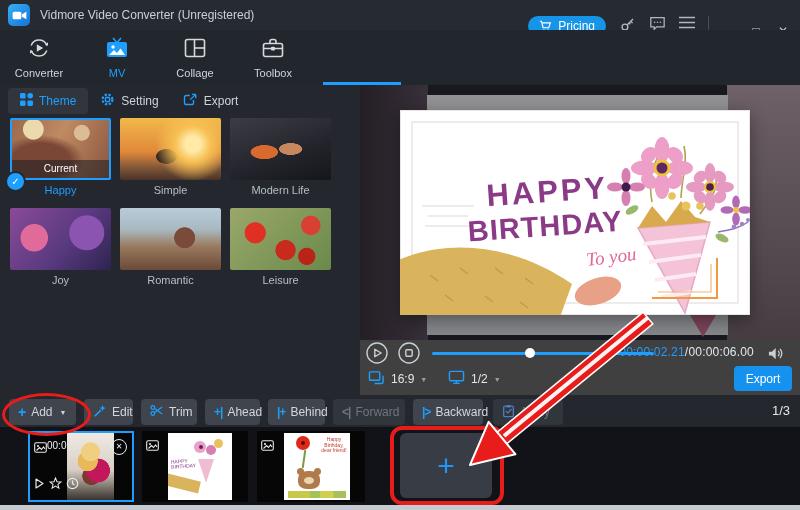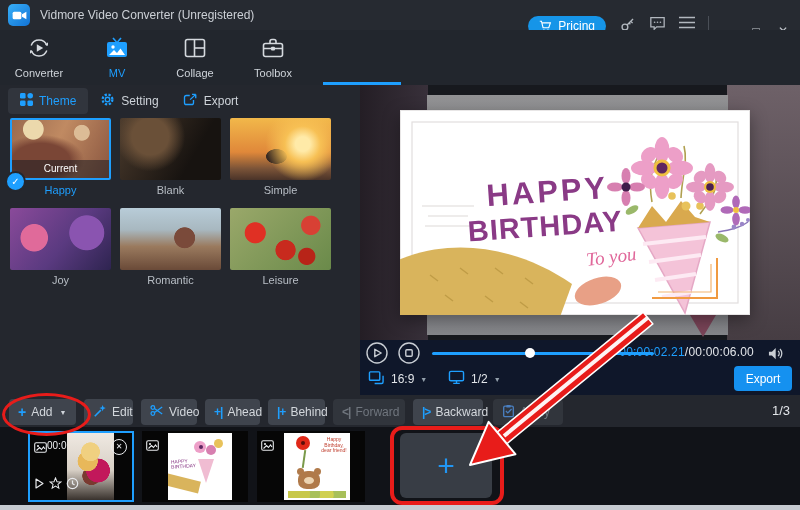--- a/index.html
+++ b/index.html
@@ -1,16 +1,16 @@
 <!DOCTYPE html>
 <html><head>
 <meta charset="utf-8">
 <style>
   html,body{margin:0;padding:0;background:#000;}
-  #app{position:relative;width:800px;height:510px;background:#0f172a;overflow:hidden;
+  #app{position:relative;width:800px;height:510px;background:#404040;overflow:hidden;
        font-family:"Liberation Sans",sans-serif;-webkit-font-smoothing:antialiased;}
 
   
   .titlebar{position:absolute;left:0;top:0;width:800px;height:30px;background:#262a31;}
   .app-icon{position:absolute;left:8px;top:4px;width:22px;height:22px;border-radius:5px;
             background:linear-gradient(135deg,#38b0f8,#1273d6);display:flex;align-items:center;justify-content:center;}
   .win-title{position:absolute;left:40px;top:0;line-height:30px;font-size:12px;color:#ccd0d6;}
   .tb-right{position:absolute;right:10px;top:16px;height:30px;display:flex;align-items:flex-start;gap:13px;}
   .pricing{height:20px;padding:0 11px;border-radius:11px;background:#1695e8;color:#fff;font-size:12px;
            display:flex;align-items:center;gap:6px;cursor:default;}
@@ -286,26 +286,26 @@
 
     <div class="grid">
       <div class="cell">
         <div class="thumb sel t-happy">
           <div class="cur-bar">Current</div>
         </div>
         <div class="check-badge">✓</div>
         <div class="tlabel sel">Happy</div>
       </div>
       <div class="cell">
-        <div class="thumb t-blank"></div>
-        <div class="tlabel">Blank</div>
-      </div>
-      <div class="cell">
         <div class="thumb t-simple"></div>
         <div class="tlabel">Simple</div>
+      </div>
+      <div class="cell">
+        <div class="thumb t-modern"></div>
+        <div class="tlabel">Modern Life</div>
       </div>
       <div class="cell">
         <div class="thumb t-joy"></div>
         <div class="tlabel">Joy</div>
       </div>
       <div class="cell">
         <div class="thumb t-romantic"></div>
         <div class="tlabel">Romantic</div>
       </div>
       <div class="cell">
@@ -481,21 +481,21 @@
     <div class="tbtn" style="left:141px;width:56px;">
       <span>
         <svg width="14" height="13" viewBox="0 0 16 15">
             <g stroke="#1e9fff" stroke-width="1.5" fill="none">
               <circle cx="3.2" cy="4" r="2.1"></circle>
               <circle cx="3.2" cy="11" r="2.1"></circle>
               <path d="M5.1 5.2 L14 11.5 M5.1 9.8 L14 3.5"></path>
             </g>
           </svg>
       </span>
-      <span>Video</span>
+      <span>Trim</span>
     </div>
     <div class="tbtn" style="left:205px;width:55px;">
       <span class="bglyph">+|</span>
       <span>Ahead</span>
     </div>
     <div class="tbtn" style="left:268px;width:57px;">
       <span class="bglyph">|+</span>
       <span>Behind</span>
     </div>
     <div class="tbtn disabled" style="left:333px;width:72px;">

